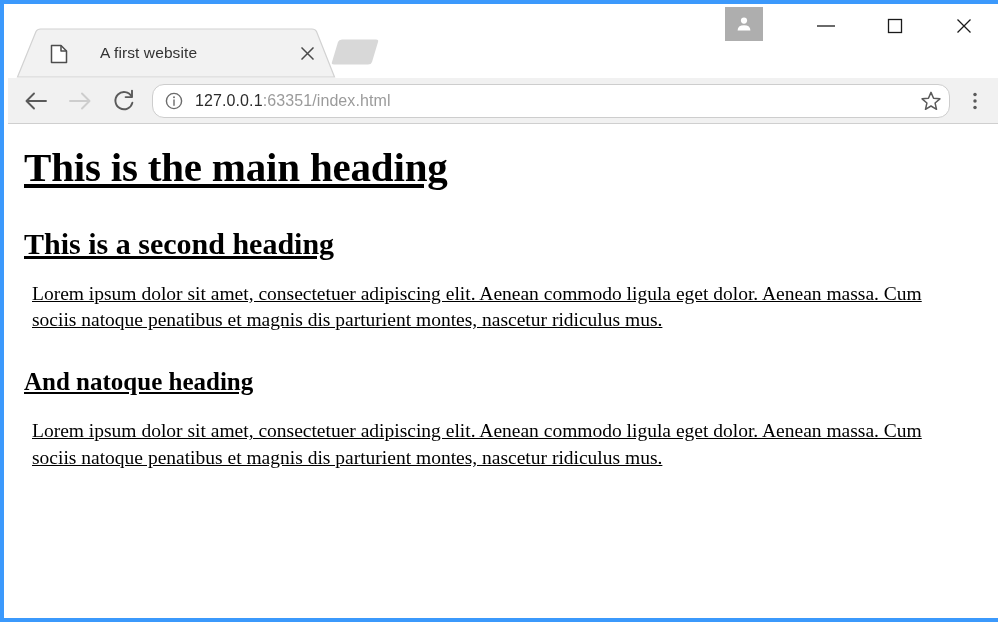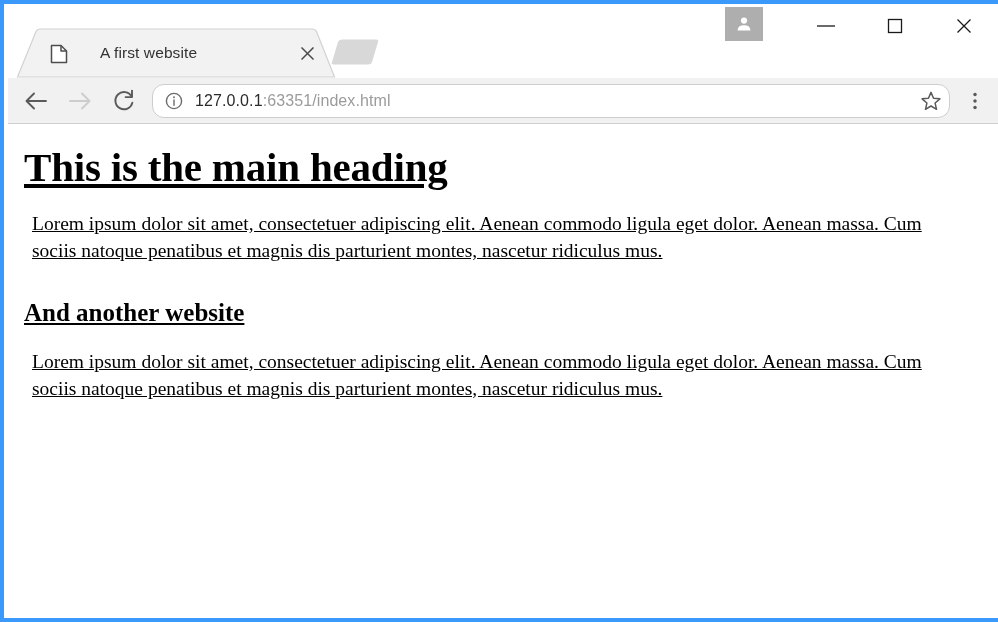--- a/index.html
+++ b/index.html
@@ -362,19 +362,20 @@
         <circle cx="9" cy="4.4" r="1.75" fill="#5a5a5a"></circle>
         <circle cx="9" cy="11" r="1.75" fill="#5a5a5a"></circle>
         <circle cx="9" cy="17.6" r="1.75" fill="#5a5a5a"></circle>
       </svg>
     </div>
   </div>
 
   <div id="viewport">
     <div id="page">
       <h1>This is the main heading</h1>
+      <h2>This is a second heading</h2>
       <p>Lorem ipsum dolor sit amet, consectetuer adipiscing elit. Aenean commodo ligula eget dolor. Aenean massa. Cum sociis natoque penatibus et magnis dis parturient montes, nascetur ridiculus mus.</p>
-      <h3>And another website</h3>
+      <h3>And natoque heading</h3>
       <p class="second-para">Lorem ipsum dolor sit amet, consectetuer adipiscing elit. Aenean commodo ligula eget dolor. Aenean massa. Cum sociis natoque penatibus et magnis dis parturient montes, nascetur ridiculus mus.</p>
     </div>
   </div>
 
 </div>
 
 </body></html>

